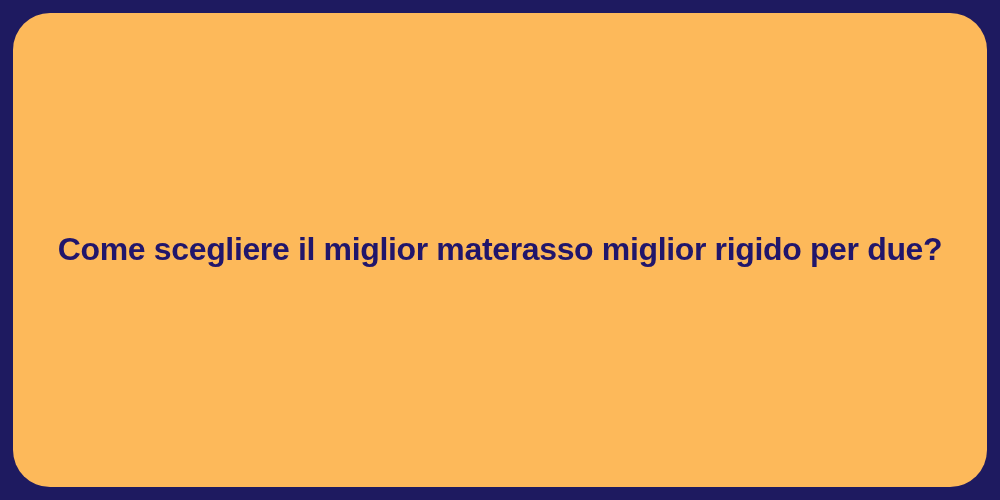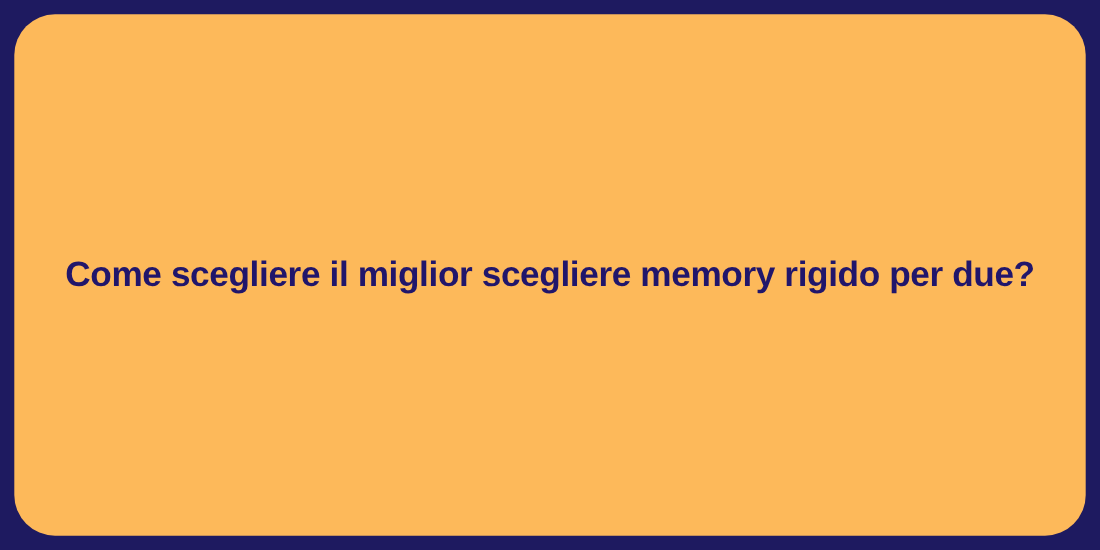--- a/index.html
+++ b/index.html
@@ -59,16 +59,16 @@
     text-align: center;
     white-space: nowrap;
   }
 </style>
 </head>
 <body>
 
 <div id="banner-root">
   <div id="banner-panel">
     <div id="headline-wrap">
-      <h1 id="headline" style="font-size: 32px;">Come scegliere il miglior scegliere memory rigido per due?</h1>
+      <h1 id="headline" style="font-size: 32px;">Come scegliere il miglior materasso miglior rigido per due?</h1>
     </div>
   </div>
 </div>
 
 </body></html>

